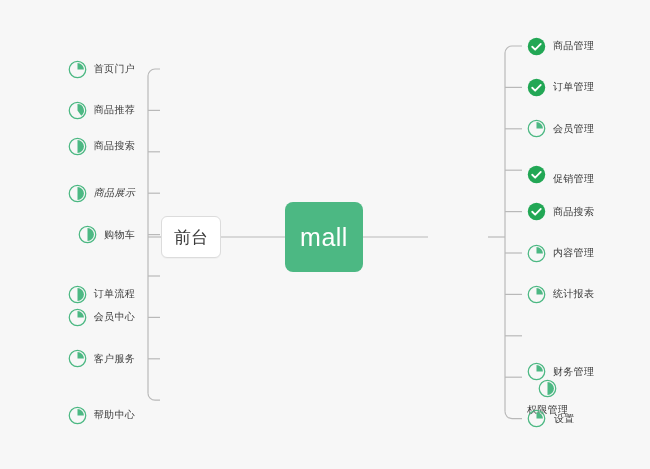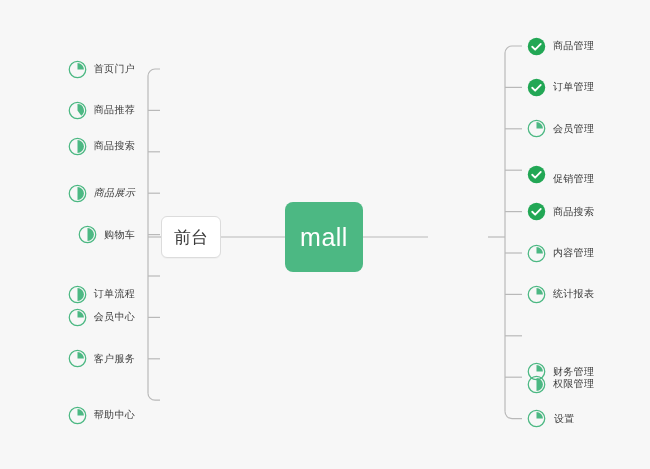--- a/index.html
+++ b/index.html
@@ -191,21 +191,21 @@
         </svg>
         <span class="label">统计报表</span>
       </div>
       <div class="row right" style="top: 321.8px; margin-top: 36px;">
         <svg class="ic" viewBox="0 0 24 24">
           <circle cx="12" cy="12" r="10.4" fill="none" stroke="#4cb883" stroke-width="1.6"></circle>
           <path d="M12,12 L12,3.9000000000000004 A8.1,8.1 0 0,1 20.10,12.00 Z" fill="#4cb883"></path>
         </svg>
         <span class="label">财务管理</span>
       </div>
-      <div class="row right" style="top: 370px;">
+      <div class="row right" style="top: 379px; flex-direction: column;">
         <svg class="ic" viewBox="0 0 24 24">
           <circle cx="12" cy="12" r="10.4" fill="none" stroke="#4cb883" stroke-width="1.6"></circle>
           <path d="M12,12 L12,3.9000000000000004 A8.1,8.1 0 0,1 12.00,20.10 Z" fill="#4cb883"></path>
         </svg>
         <span class="label">权限管理</span>
       </div>
       <div class="row right" style="top: 404.6px; gap: 8px;">
         <svg class="ic" viewBox="0 0 24 24">
           <circle cx="12" cy="12" r="10.4" fill="none" stroke="#4cb883" stroke-width="1.6"></circle>
           <path d="M12,12 L12,3.9000000000000004 A8.1,8.1 0 0,1 20.10,12.00 Z" fill="#4cb883"></path>

